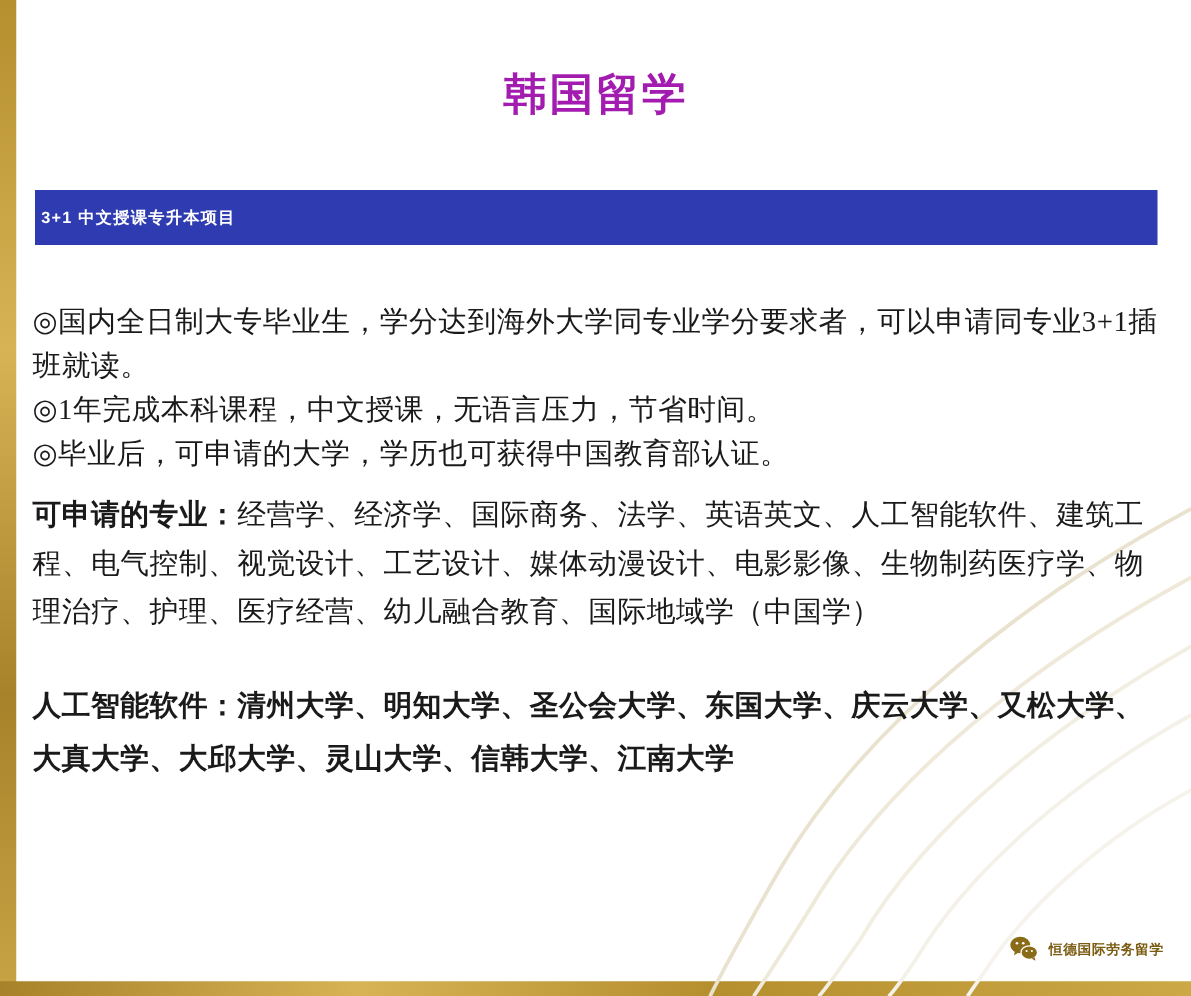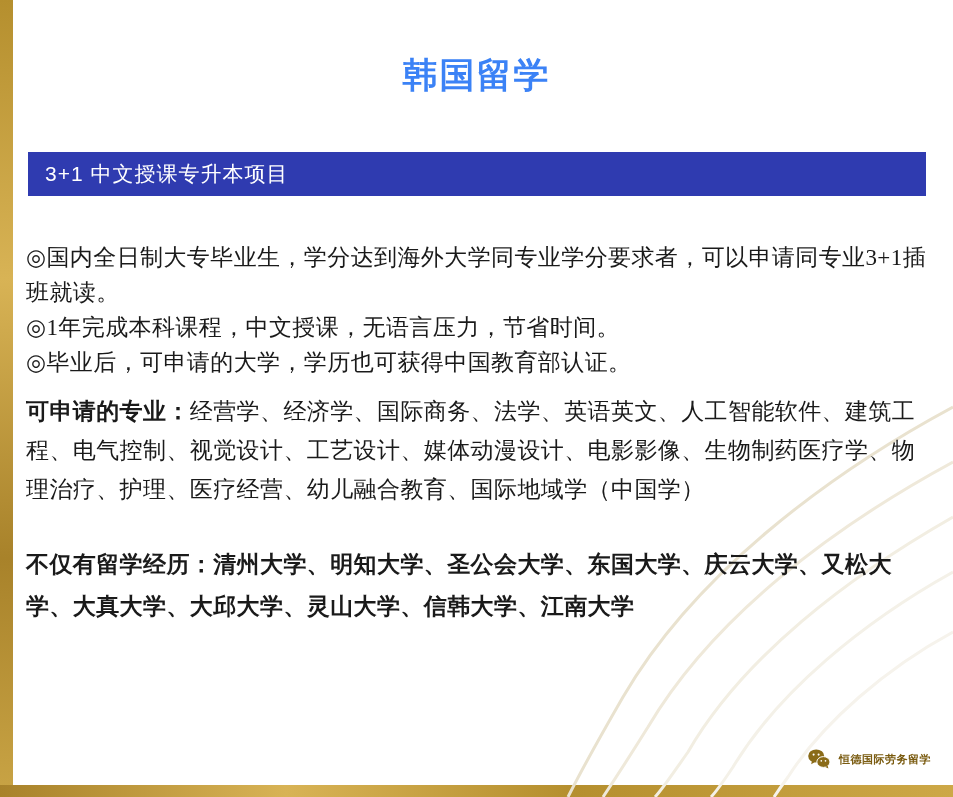--- a/index.html
+++ b/index.html
@@ -49,39 +49,39 @@
     pointer-events: none;
   }
   .title {
     position: absolute;
     left: 0;
     top: 52px;
     width: 953px;
     text-align: center;
     font-size: 35px;
     font-weight: bold;
-    color: #3b82f6;
+    color: #a21caf;
     letter-spacing: 2px;
     font-family: "Liberation Sans", "DejaVu Sans", sans-serif;
   }
   .band {
     position: absolute;
     left: 28px;
     top: 152px;
     width: 898px;
     height: 44px;
     background: #2f3bb0;
     display: flex;
     align-items: center;
   }
   .band-text {
     color: #ffffff;
-    font-size: 21px;
-    font-weight: normal;
-    padding-left: 17px;
+    font-size: 13px;
+    font-weight: bold;
+    padding-left: 5px;
     letter-spacing: 1px;
     font-family: "Liberation Sans", "DejaVu Sans", sans-serif;
   }
   .body {
     position: absolute;
     left: 26px;
     top: 240px;
     width: 906px;
   }
   .bullets {
@@ -157,21 +157,21 @@
       <div>◎国内全日制大专毕业生，学分达到海外大学同专业学分要求者，可以申请同专业3+1插班就读。</div>
       <div>◎1年完成本科课程，中文授课，无语言压力，节省时间。</div>
       <div>◎毕业后，可申请的大学，学历也可获得中国教育部认证。</div>
     </div>
 
     <div class="section majors">
       <span class="lead">可申请的专业：</span><span>经营学、经济学、国际商务、法学、英语英文、人工智能软件、建筑工程、电气控制、视觉设计、工艺设计、媒体动漫设计、电影影像、生物制药医疗学、物理治疗、护理、医疗经营、幼儿融合教育、国际地域学（中国学）</span>
     </div>
 
     <div class="section univ">
-      <span class="lead">不仅有留学经历：</span><span>清州大学、明知大学、圣公会大学、东国大学、庆云大学、又松大学、大真大学、大邱大学、灵山大学、信韩大学、江南大学</span>
+      <span class="lead">人工智能软件：</span><span>清州大学、明知大学、圣公会大学、东国大学、庆云大学、又松大学、大真大学、大邱大学、灵山大学、信韩大学、江南大学</span>
     </div>
   </div>
 
   <div class="footer">
     <svg class="wechat-logo" viewBox="0 0 24 24">
       <ellipse cx="9.2" cy="9" rx="8" ry="6.6" fill="#8a6b18"></ellipse>
       <polygon points="5,13.6 4.2,17.2 7.6,15.2" fill="#8a6b18"></polygon>
       <circle cx="6.6" cy="7.6" r="1.05" fill="#ffffff"></circle>
       <circle cx="11.6" cy="7.6" r="1.05" fill="#ffffff"></circle>
       <ellipse cx="16.4" cy="15" rx="6.6" ry="5.4" fill="#8a6b18" stroke="#ffffff" stroke-width="1"></ellipse>

